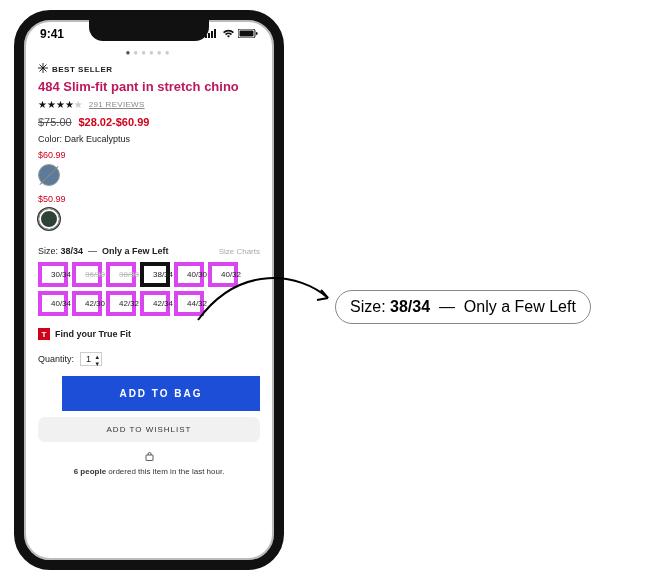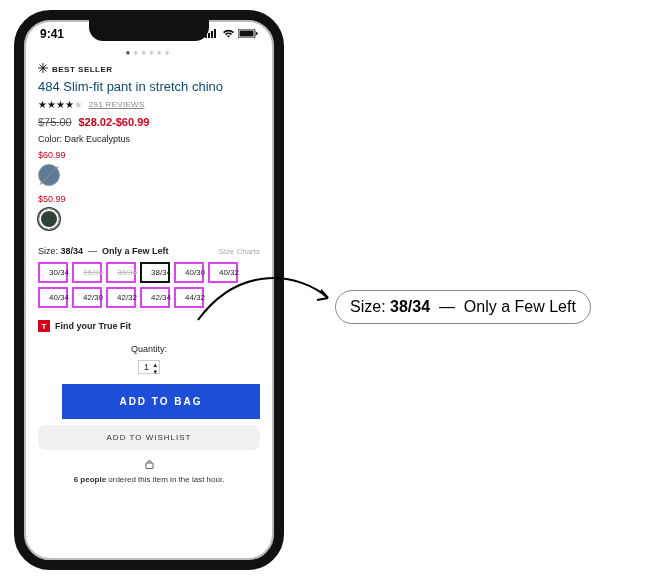--- a/index.html
+++ b/index.html
@@ -48,21 +48,21 @@
   }
   .status-right { display: flex; gap: 3px; align-items: center; }
   .screen {
     padding: 0 14px 10px 14px;
     font-size: 10px;
     color: #222;
   }
   .dots { text-align: center; margin: 4px 0 6px; color: #ccc; letter-spacing: 3px; font-size: 8px; }
   .dots .active { color: #555; }
   .best-seller { display: flex; align-items: center; gap: 4px; font-size: 8px; font-weight: 700; letter-spacing: 0.5px; }
-  .title { font-size: 13px; font-weight: 400; margin: 4px 0 5px; color: #0c4a6e; }
+  .title { font-size: 13px; font-weight: 700; margin: 4px 0 5px; color: #be185d; }
   .rating-row { display: flex; align-items: center; gap: 6px; margin-bottom: 6px; }
   .stars { color: #111; font-size: 10px; letter-spacing: 0px; }
   .star-empty { color: #ccc; }
   .reviews { font-size: 8px; color: #888; text-decoration: underline; letter-spacing: 0.3px; }
   .price-row { margin-bottom: 6px; }
   .orig { text-decoration: line-through; color: #555; font-size: 11px; margin-right: 4px; }
   .sale { color: #d0021b; font-weight: 700; font-size: 11px; }
   .color-label { font-size: 9px; margin-bottom: 4px; }
   .variant-price { color: #d0021b; font-size: 9px; margin-bottom: 4px; margin-top: 6px; }
   .swatch {
@@ -73,28 +73,28 @@
   .swatch.struck::after {
     content: ""; position: absolute; left: -3px; right: -3px; top: 50%;
     border-top: 1px solid #888; transform: rotate(-45deg);
   }
   .size-row { display: flex; justify-content: space-between; align-items: baseline; margin-top: 14px; }
   .size-label { font-size: 9px; }
   .size-label b { font-weight: 700; }
   .size-charts { font-size: 8px; color: #aaa; }
   .size-grid { display: flex; flex-wrap: wrap; gap: 4px; margin-top: 6px; }
   .size-box {
-    border: 2px solid #d946ef; font-size: 8px; padding: 4px 9px;
+    border: 4px solid #d946ef; font-size: 8px; padding: 4px 9px;
     width: 30px; text-align: center; background: #fff;
   }
   .size-box.oos { color: #bbb; text-decoration: line-through; }
   .size-box.sel { border-color: #111; }
   .truefit { display: flex; align-items: center; gap: 5px; margin-top: 12px; font-size: 9px; font-weight: 600; }
   .tf-badge { background: #d0021b; color: #fff; font-size: 8px; width: 12px; height: 12px; display: inline-flex; align-items: center; justify-content: center; font-weight: 700; }
-  .qty-row { display: flex; align-items: center; gap: 6px; margin-top: 12px; font-size: 9px; flex-direction: column; }
+  .qty-row { display: flex; align-items: center; gap: 6px; margin-top: 12px; font-size: 9px; }
   .qty-select { border: 1px solid #ccc; font-size: 9px; padding: 1px 10px 1px 5px; position: relative; }
   .add-bag { background: #1d4ed8; color: #fff; text-align: center; padding: 12px; font-size: 10px; font-weight: 700; letter-spacing: 2px; margin-top: 10px; margin-left: 24px; }
   .add-wish { background: #f1f1f1; color: #333; text-align: center; padding: 8px; font-size: 8px; font-weight: 500; letter-spacing: 1px; margin-top: 6px; border-radius: 7px; }
   .social { font-size: 8px; text-align: center; margin-top: 10px; color: #333; display: flex; align-items: center; justify-content: center; gap: 4px; flex-direction: column; }
   
   .callout {
     position: absolute;
     left: 335px;
     top: 290px;
     border: 1px solid #888;

